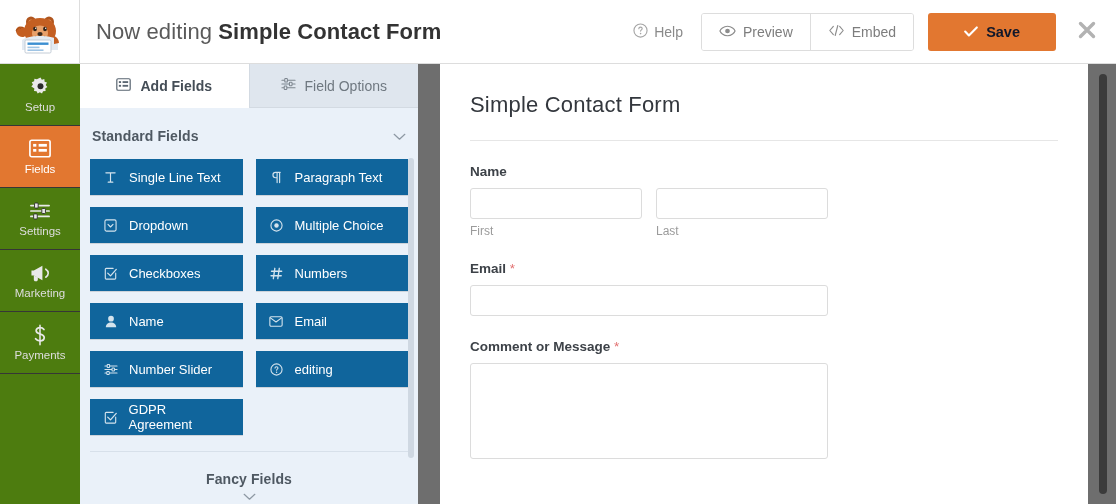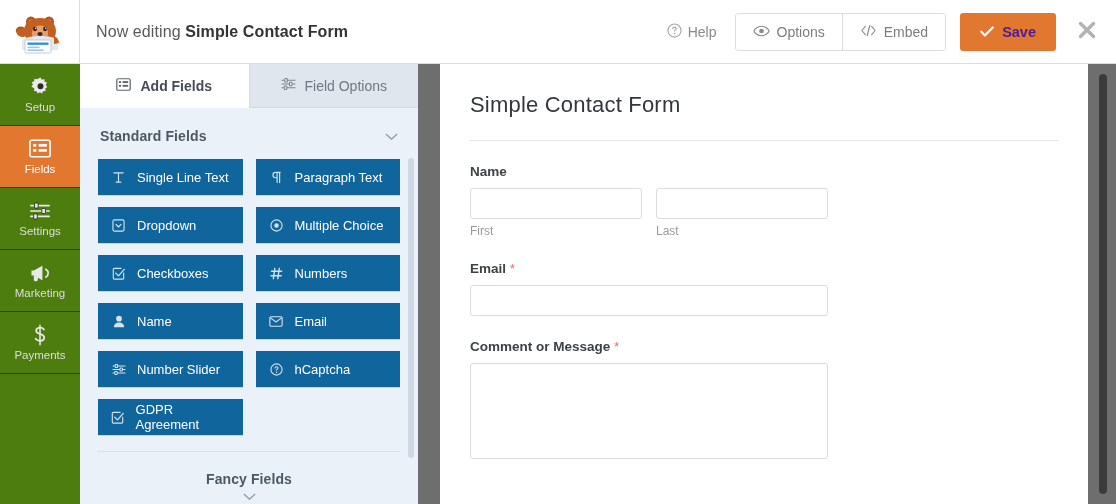--- a/index.html
+++ b/index.html
@@ -17,21 +17,21 @@
     background: #ffffff; border-bottom: 1px solid #dddddd;
     display: flex; align-items: center;
   }
   .logo-box {
     width: 80px; height: 64px; border-right: 1px solid #dddddd;
     display: flex; align-items: center; justify-content: center;
     flex: 0 0 80px;
   }
   .mascot { width: 52px; height: 46px; }
   .header-title {
-    margin-left: 16px; font-size: 16px; color: #5a5a5a; letter-spacing: .1px;
+    margin-left: 16px; font-size: 22px; color: #5a5a5a; letter-spacing: .1px;
     white-space: nowrap;
   }
   .header-title b { color: #333333; font-weight: bold; }
   .header-right {
     margin-left: auto; display: flex; align-items: center; height: 80px;
   }
   .help-btn {
     display: flex; align-items: center; gap: 6px;
     color: #8a8a8a; font-size: 14px; padding: 0 18px 0 0; background: none;
     border: none; cursor: pointer; font-family: inherit;
@@ -42,22 +42,22 @@
     overflow: hidden; background: #fff; height: 38px;
   }
   .seg-btn {
     display: flex; align-items: center; gap: 7px; padding: 0 17px;
     font-size: 14px; color: #7d7d7d; background: #fff;
     border: none; cursor: pointer; font-family: inherit; height: 100%;
   }
   .seg-btn + .seg-btn { border-left: 1px solid #dddddd; }
   .save-btn {
     display: flex; align-items: center; justify-content: center; gap: 8px;
-    margin-left: 14px; height: 38px; padding: 0 20px;
-    background: #e27730; color: #4c1d95; font-size: 14.5px; font-weight: bold;
+    margin-left: 14px; height: 38px; padding: 0 36px;
+    background: #e27730; color: #0f172a; font-size: 14.5px; font-weight: bold;
     border: none; border-radius: 3px; cursor: pointer; font-family: inherit;
   }
   .close-btn {
     margin-left: 18px; margin-right: 16px;
     background: none; border: none; cursor: pointer;
     display: flex; align-items: center; justify-content: center;
     width: 26px; height: 26px;
   }
 
   
@@ -85,21 +85,21 @@
     flex: 1; display: flex; align-items: center; justify-content: center;
     gap: 9px; font-size: 14px; color: #6f7880; cursor: pointer;
     background: #dfe6ee; border: none; font-family: inherit;
     border-bottom: 1px solid #d3dae2;
   }
   .tab.active {
     background: #ffffff; color: #444d56; font-weight: bold;
     border-bottom: 1px solid #ffffff;
   }
   .tab + .tab { border-left: 1px solid #d3dae2; }
-  .panel-body { height: 396px; position: relative; padding: 0 18px; }
+  .panel-body { height: 396px; position: relative; padding: 0 10px; }
   .section-head {
     display: flex; align-items: center; justify-content: space-between;
     padding: 19px 2px 14px 2px; cursor: pointer;
   }
   .section-head .title {
     font-size: 14px; font-weight: bold; color: #4e5862; letter-spacing: .1px;
   }
   .field-grid {
     display: grid; grid-template-columns: 1fr 1fr; gap: 12px 13px;
   }
@@ -203,21 +203,21 @@
       </button>
 
       <div class="seg-group">
         <button class="seg-btn">
           <span>
             <svg width="17" height="12" viewBox="0 0 18 12">
               <path d="M9 1C4.6 1 1.6 4.3 1 6c.6 1.7 3.6 5 8 5s7.4-3.3 8-5c-.6-1.7-3.6-5-8-5z" fill="none" stroke="#8d8d8d" stroke-width="1.2"></path>
               <circle cx="9" cy="6" r="2.5" fill="#8d8d8d"></circle>
             </svg>
           </span>
-          <span>Options</span>
+          <span>Preview</span>
         </button>
         <button class="seg-btn">
           <span>
             <svg width="17" height="13" viewBox="0 0 18 14">
               <path d="M5.6 2.5L1.8 7l3.8 4.5M12.4 2.5L16.2 7l-3.8 4.5M10.4 1.6L7.6 12.4" fill="none" stroke="#8d8d8d" stroke-width="1.25" stroke-linecap="round" stroke-linejoin="round"></path>
             </svg>
           </span>
           <span>Embed</span>
         </button>
       </div>
@@ -431,21 +431,21 @@
         </button>
 
         <button class="field-btn">
           <span class="fico">
             <svg width="13" height="13" viewBox="0 0 14 14">
               <circle cx="7" cy="7" r="6" fill="none" stroke="#ffffff" stroke-width="1.2"></circle>
               <path d="M5.4 5.5c0-.9.7-1.5 1.6-1.5s1.6.6 1.6 1.4c0 1.1-1.5 1.2-1.5 2.3" fill="none" stroke="#ffffff" stroke-width="1.15" stroke-linecap="round"></path>
               <circle cx="7.1" cy="10" r=".8" fill="#ffffff"></circle>
             </svg>
           </span>
-          <span>hCaptcha</span>
+          <span>editing</span>
         </button>
 
         <button class="field-btn">
           <span class="fico">
             <svg width="13" height="13" viewBox="0 0 14 14">
               <path d="M12.6 6.6V12a1 1 0 01-1 1H2.4a1 1 0 01-1-1V2.5a1 1 0 011-1h7.4" fill="none" stroke="#ffffff" stroke-width="1.2" stroke-linecap="round"></path>
               <path d="M4 6.6l3 3 6.2-7" fill="none" stroke="#ffffff" stroke-width="1.35" stroke-linecap="round" stroke-linejoin="round"></path>
             </svg>
           </span>
           <span>GDPR Agreement</span>

